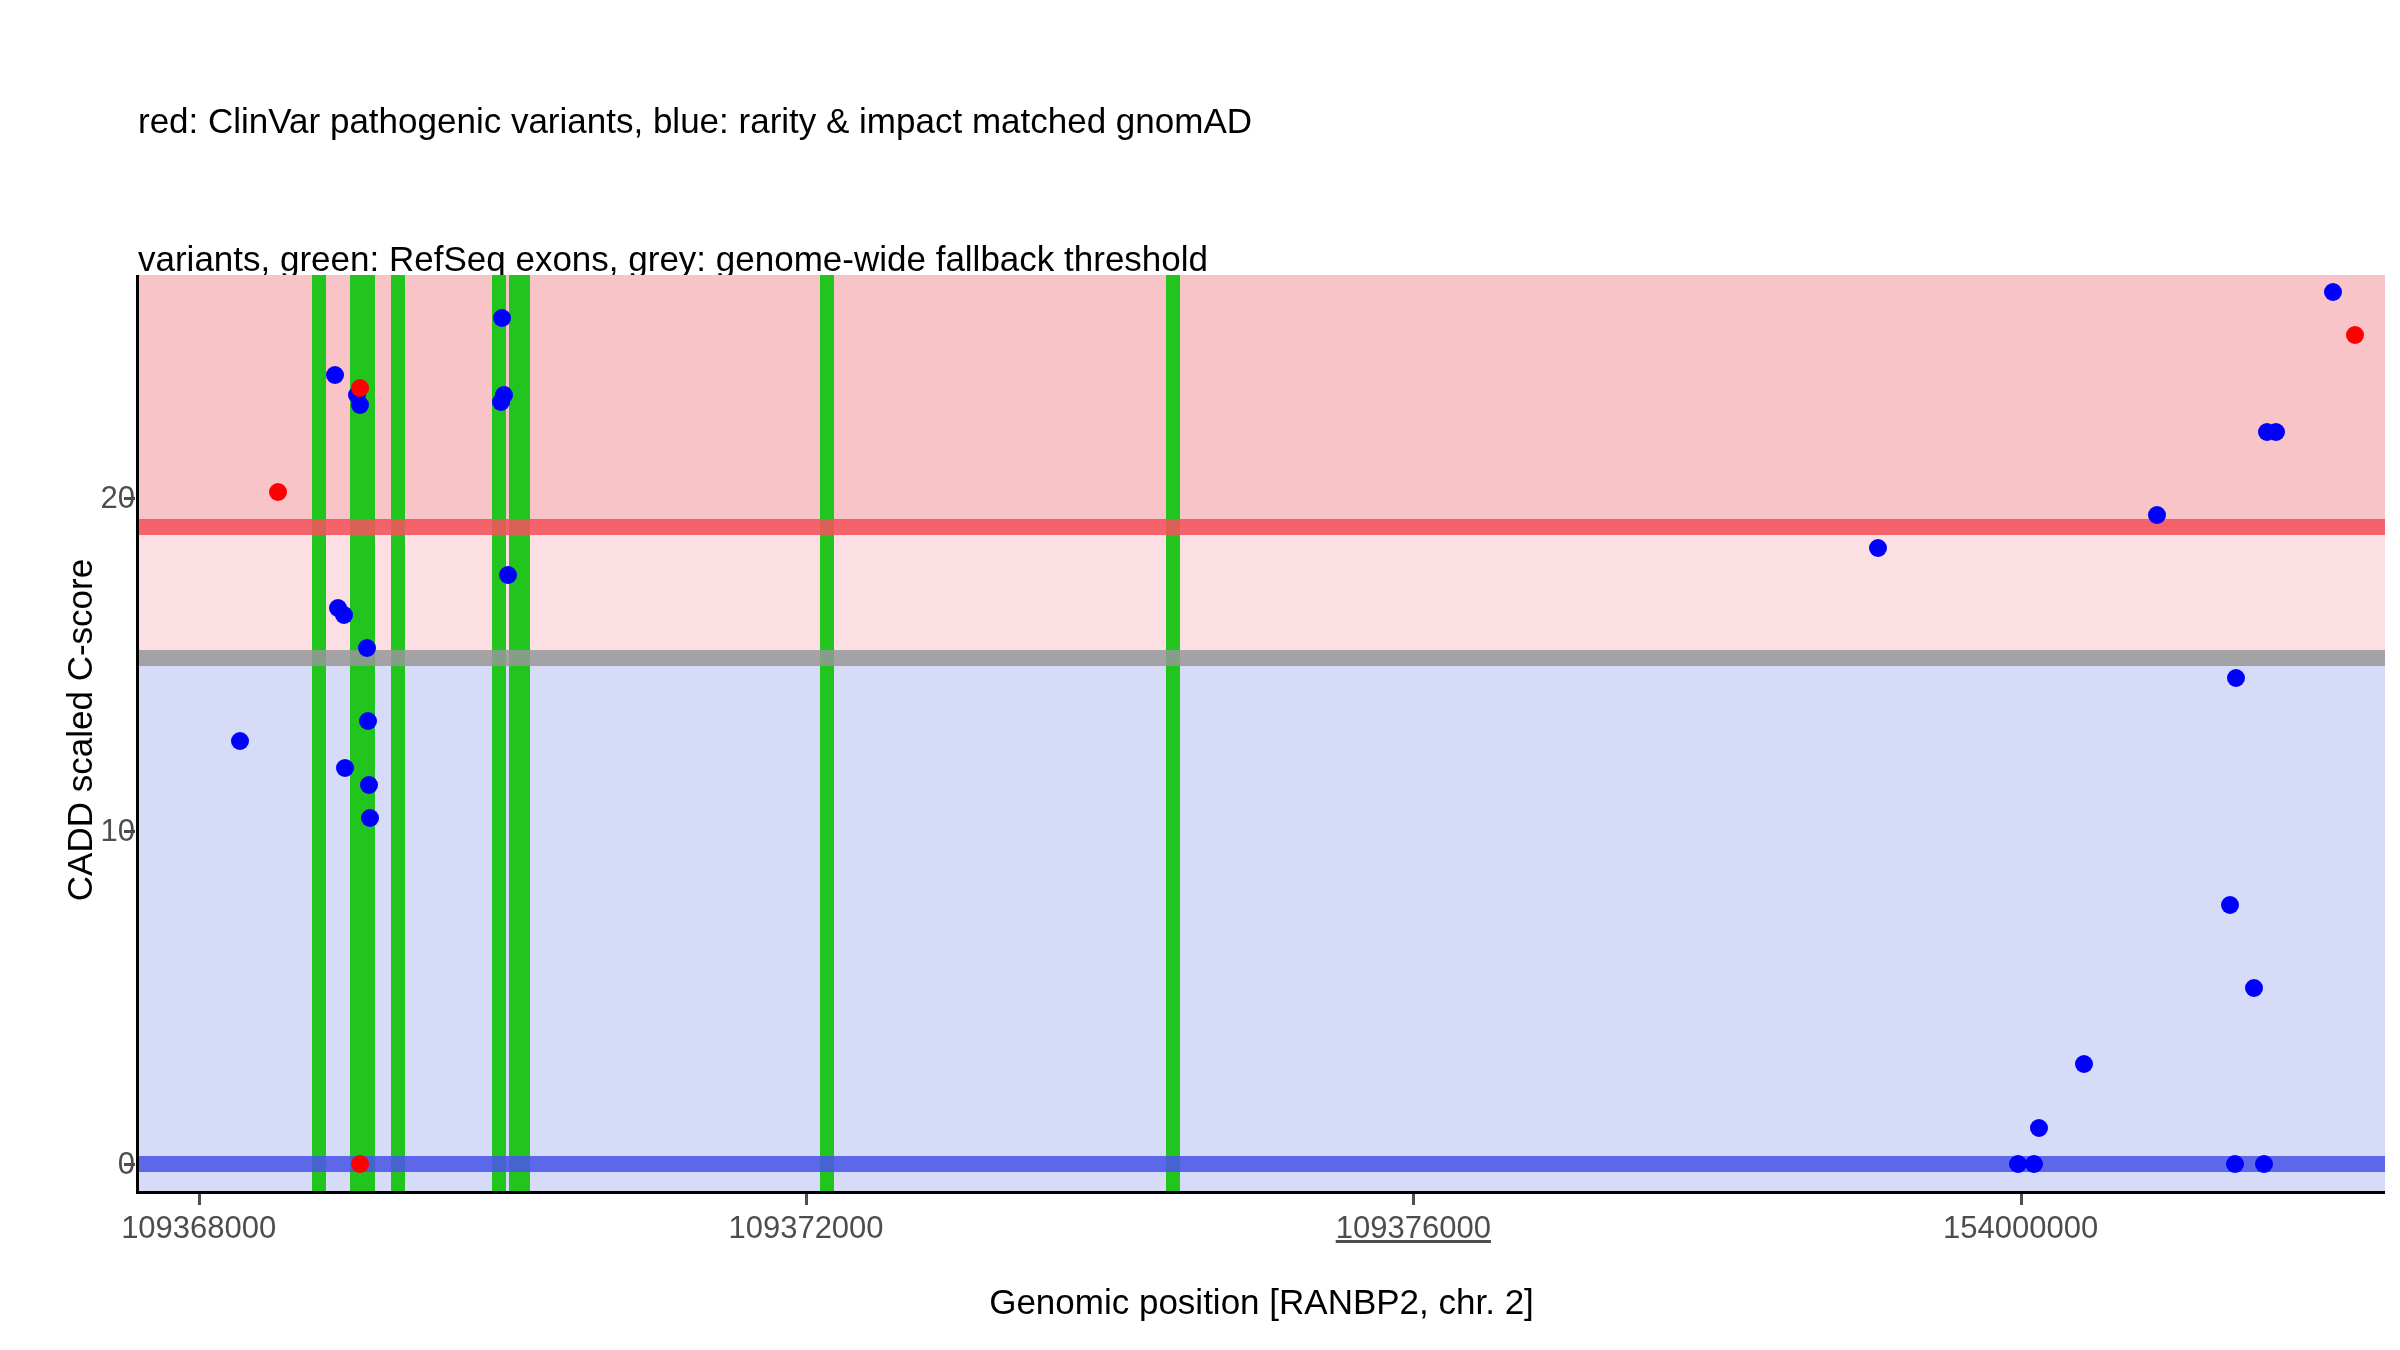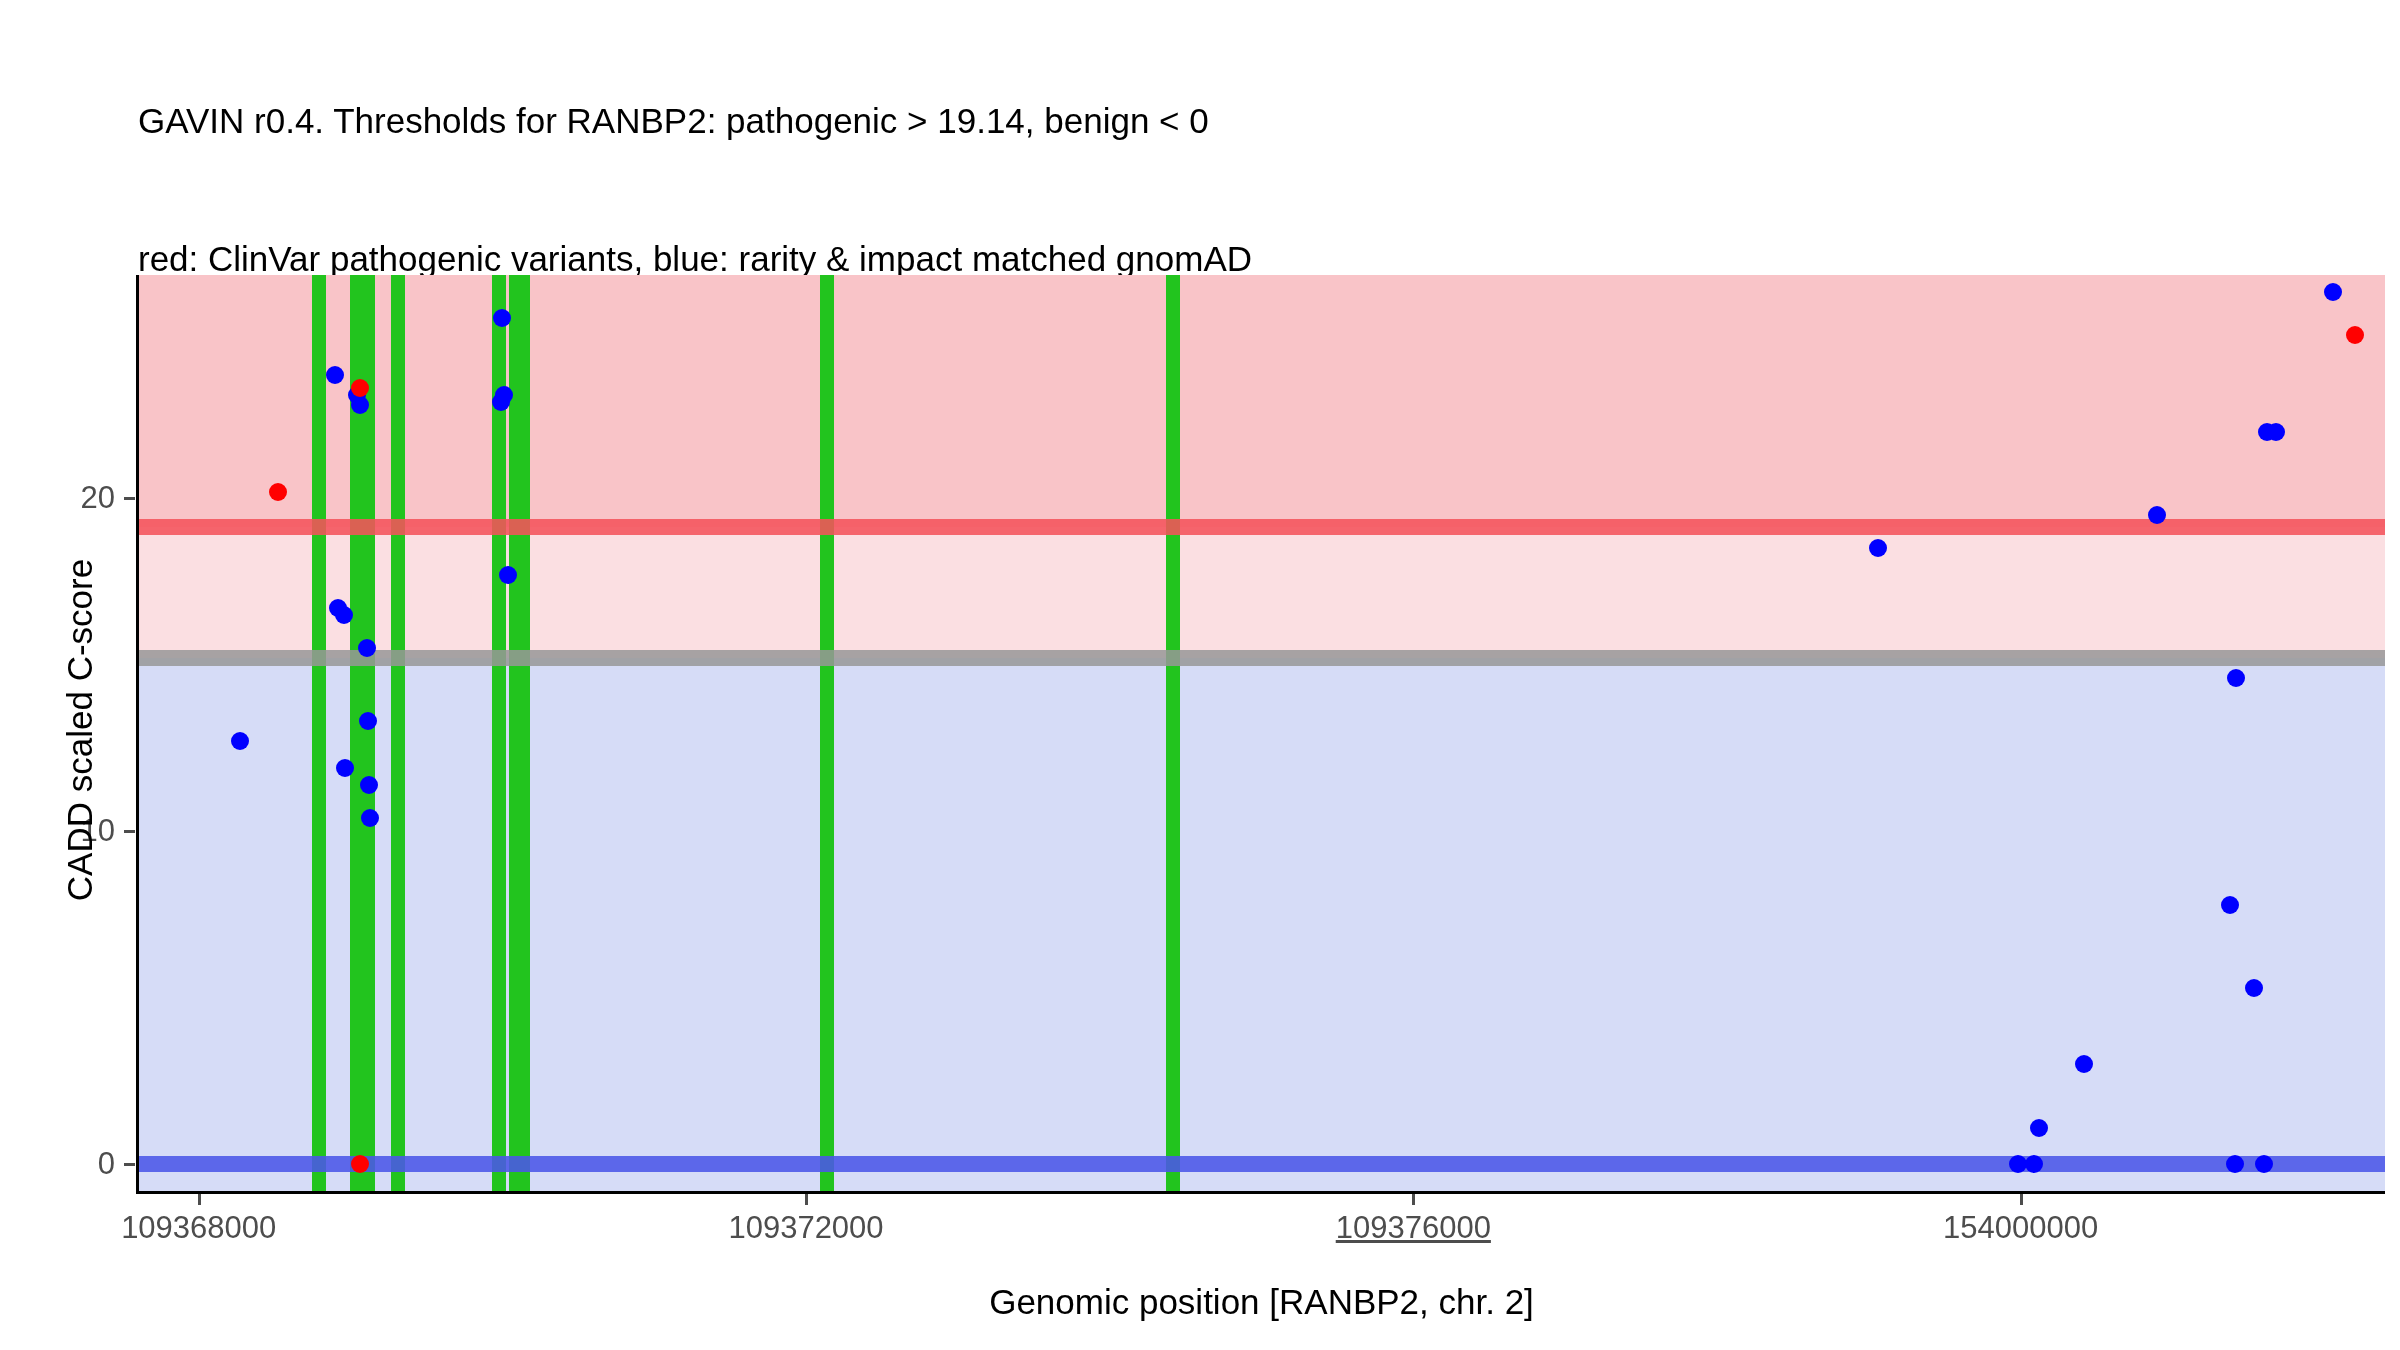--- a/index.html
+++ b/index.html
@@ -49,21 +49,21 @@
   .tick-x{width:3px;height:11px;top:1194px;}
   .tick-y{height:3px;width:11px;left:124px;}
 
   .tlabel{
     position:absolute;
     font-size:31px;
     color:#4d4d4d;
     white-space:nowrap;
   }
   .tlabel-x{top:1210px;transform:translateX(-50%);text-align:right;}
-  .tlabel-y{right:2303px;transform:translateY(-50%);text-align:right;}
+  .tlabel-y{right:2303px;transform:translateY(-50%);text-align:right;padding-left:20px;}
 
   .axis-title-x{
     position:absolute;
     left:138px;top:1282px;width:2247px;
     text-align:center;
     font-size:35px;color:#000000;
   }
   .axis-title-y{
     position:absolute;
     left:-380px;top:710px;
@@ -73,21 +73,20 @@
     transform:rotate(-90deg);
     transform-origin:center center;
   }
 </style>
 </head>
 <body>
 
 <div id="root">
 
   <div class="title-block">
-    <span class="title-line">GAVIN r0.4. Thresholds for RANBP2: pathogenic &gt; 19.14, benign &lt; 0</span>
     <span class="title-line">red: ClinVar pathogenic variants, blue: rarity &amp; impact matched gnomAD</span>
     <span class="title-line">variants, green: RefSeq exons, grey: genome-wide fallback threshold</span>
   </div>
 
   <div class="panel" id="panel">
       <div class="band" style="top: 0px; height: 251.817px; background: rgb(249, 196, 200);"></div>
       <div class="band" style="top: 251.817px; height: 131.238px; background: rgb(251, 223, 226);"></div>
       <div class="band" style="top: 383.055px; height: 532.945px; background: rgb(214, 220, 247);"></div>
       <div class="exon" style="left: 173.671px; width: 14px; background: rgb(34, 196, 30);"></div>
       <div class="exon" style="left: 212.386px; width: 14px; background: rgb(34, 196, 30);"></div>

